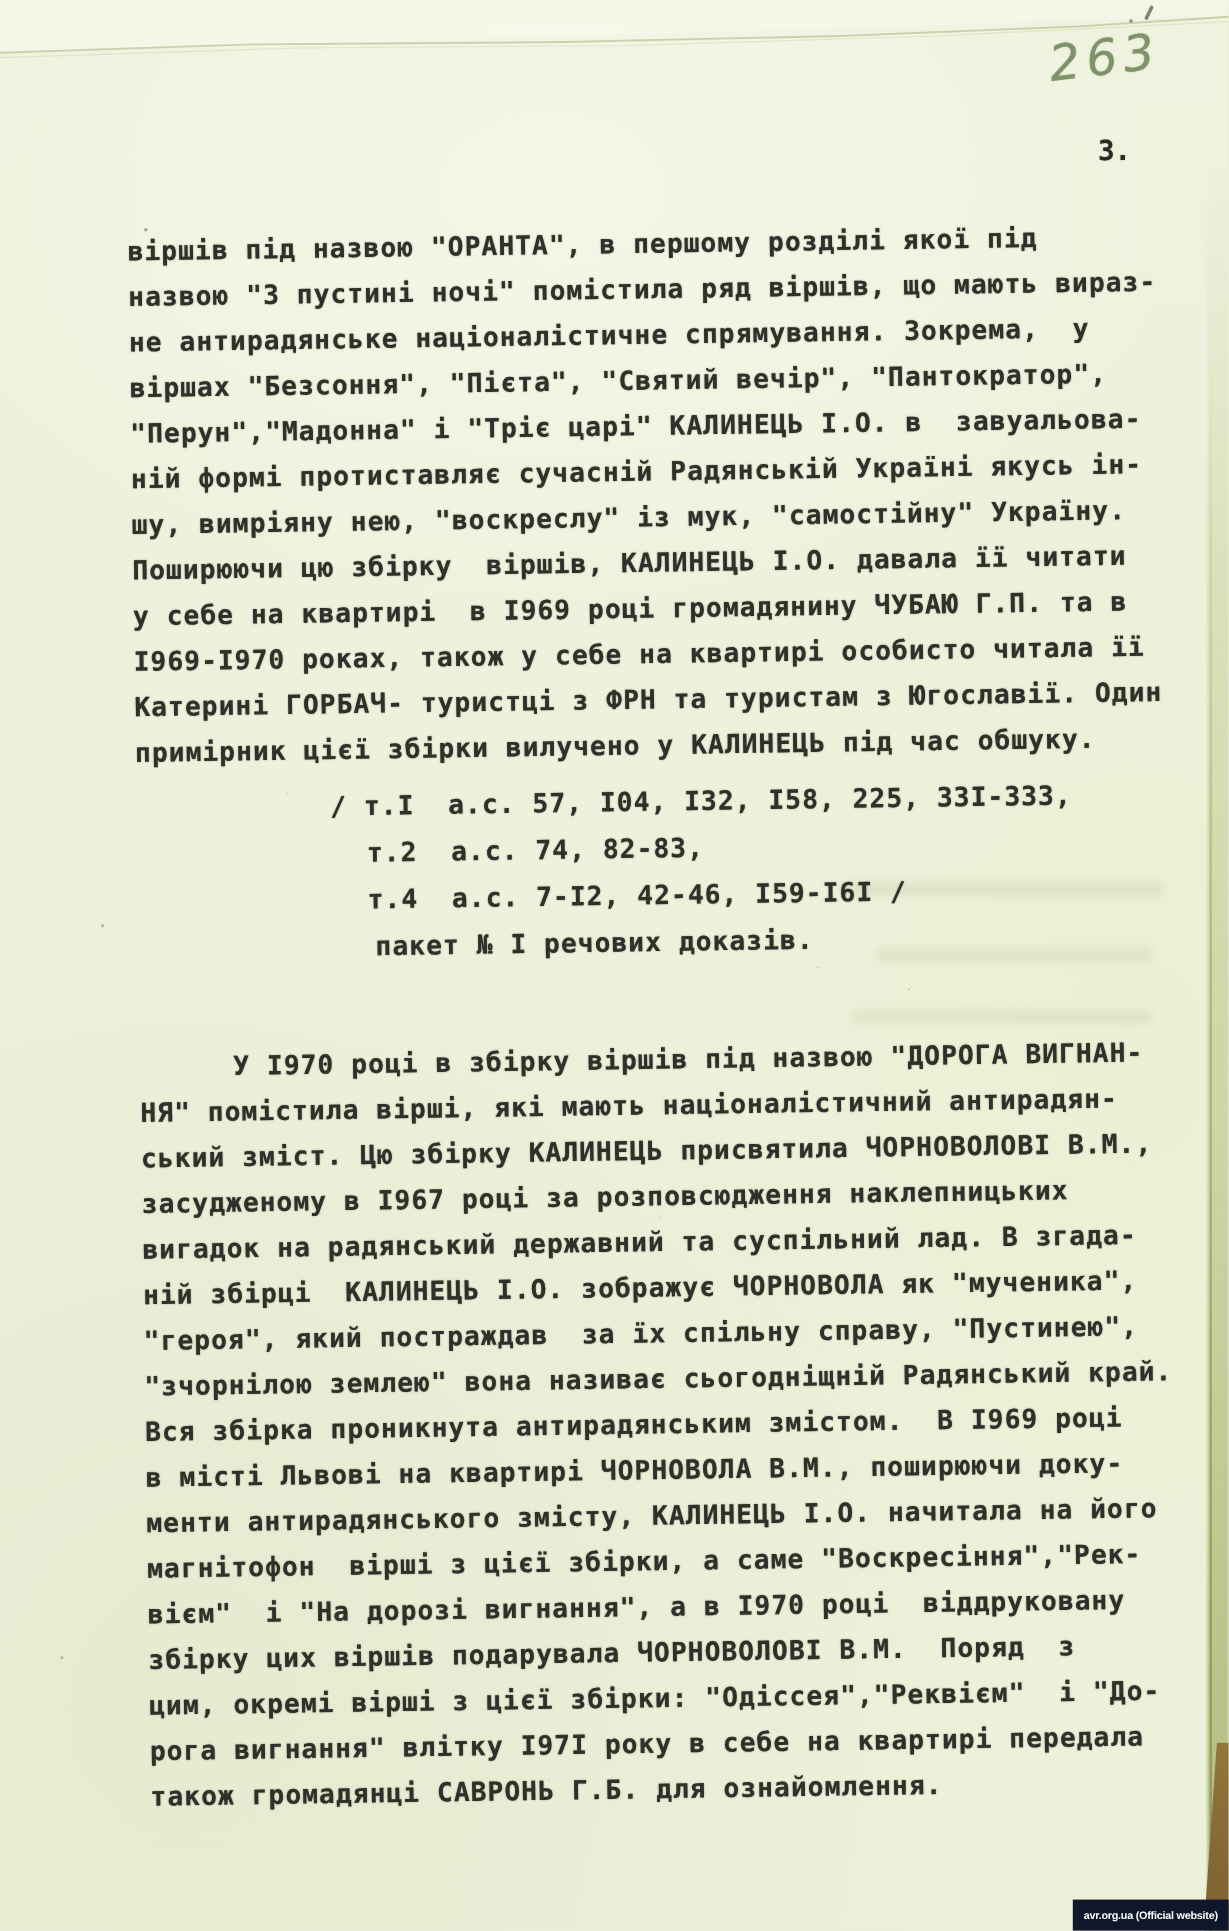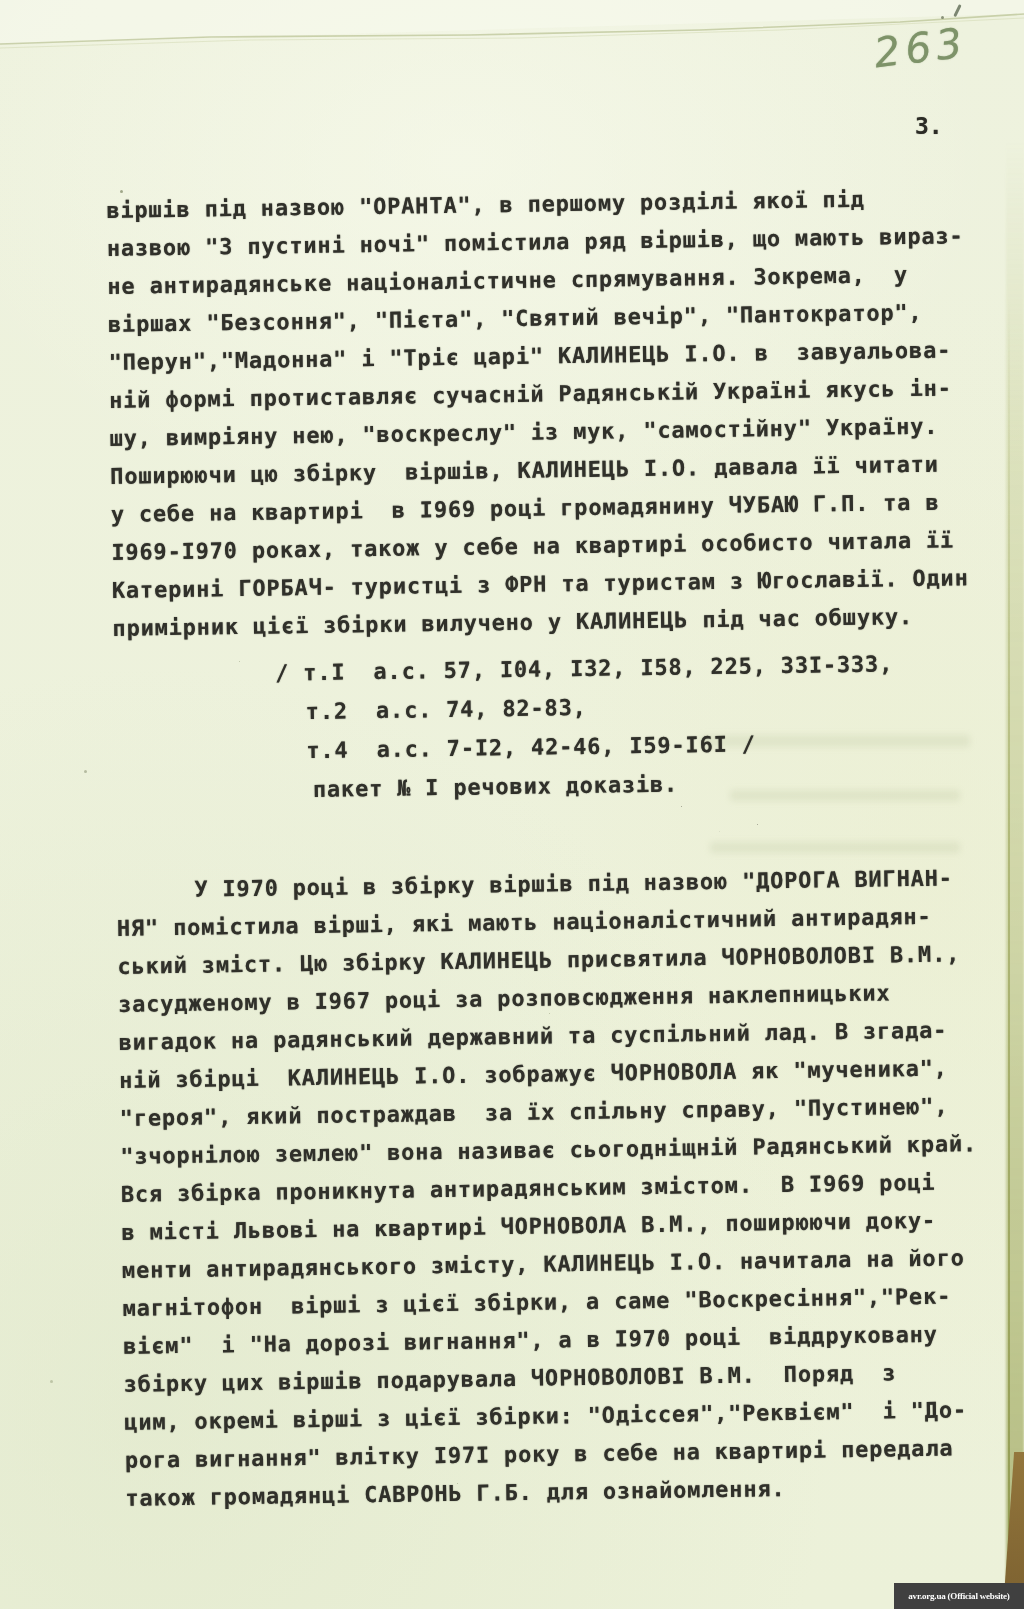--- a/index.html
+++ b/index.html
@@ -92,22 +92,22 @@
   .dot-mark{position:absolute;left:941px;top:16px;width:3px;height:3px;background:rgba(95,105,80,.7);border-radius:50%;}
   
   .pageno{
     position:absolute;left:915px;top:113px;
     font-weight:bold;font-size:23px;color:#2c2c26;
     text-shadow:0 0 1px rgba(45,45,38,.6);
   }
   
   .watermark{
     position:absolute;left:894px;top:1583px;width:130px;height:26px;
-    background:#404040;color:#fff;
-    font-family:Liberation Serif, serif;font-weight:bold;
+    background:#0f172a;color:#fff;
+    font-family:Liberation Sans, sans-serif;font-weight:bold;
     font-size:9px;line-height:26px;letter-spacing:-0.2px;text-align:center;
   }
 </style>
 </head>
 <body>
 
 <div class="paper"></div>
 <div class="top-flap"></div>
 
 <svg class="crease" width="1024" height="60" viewBox="0 0 1024 60">

